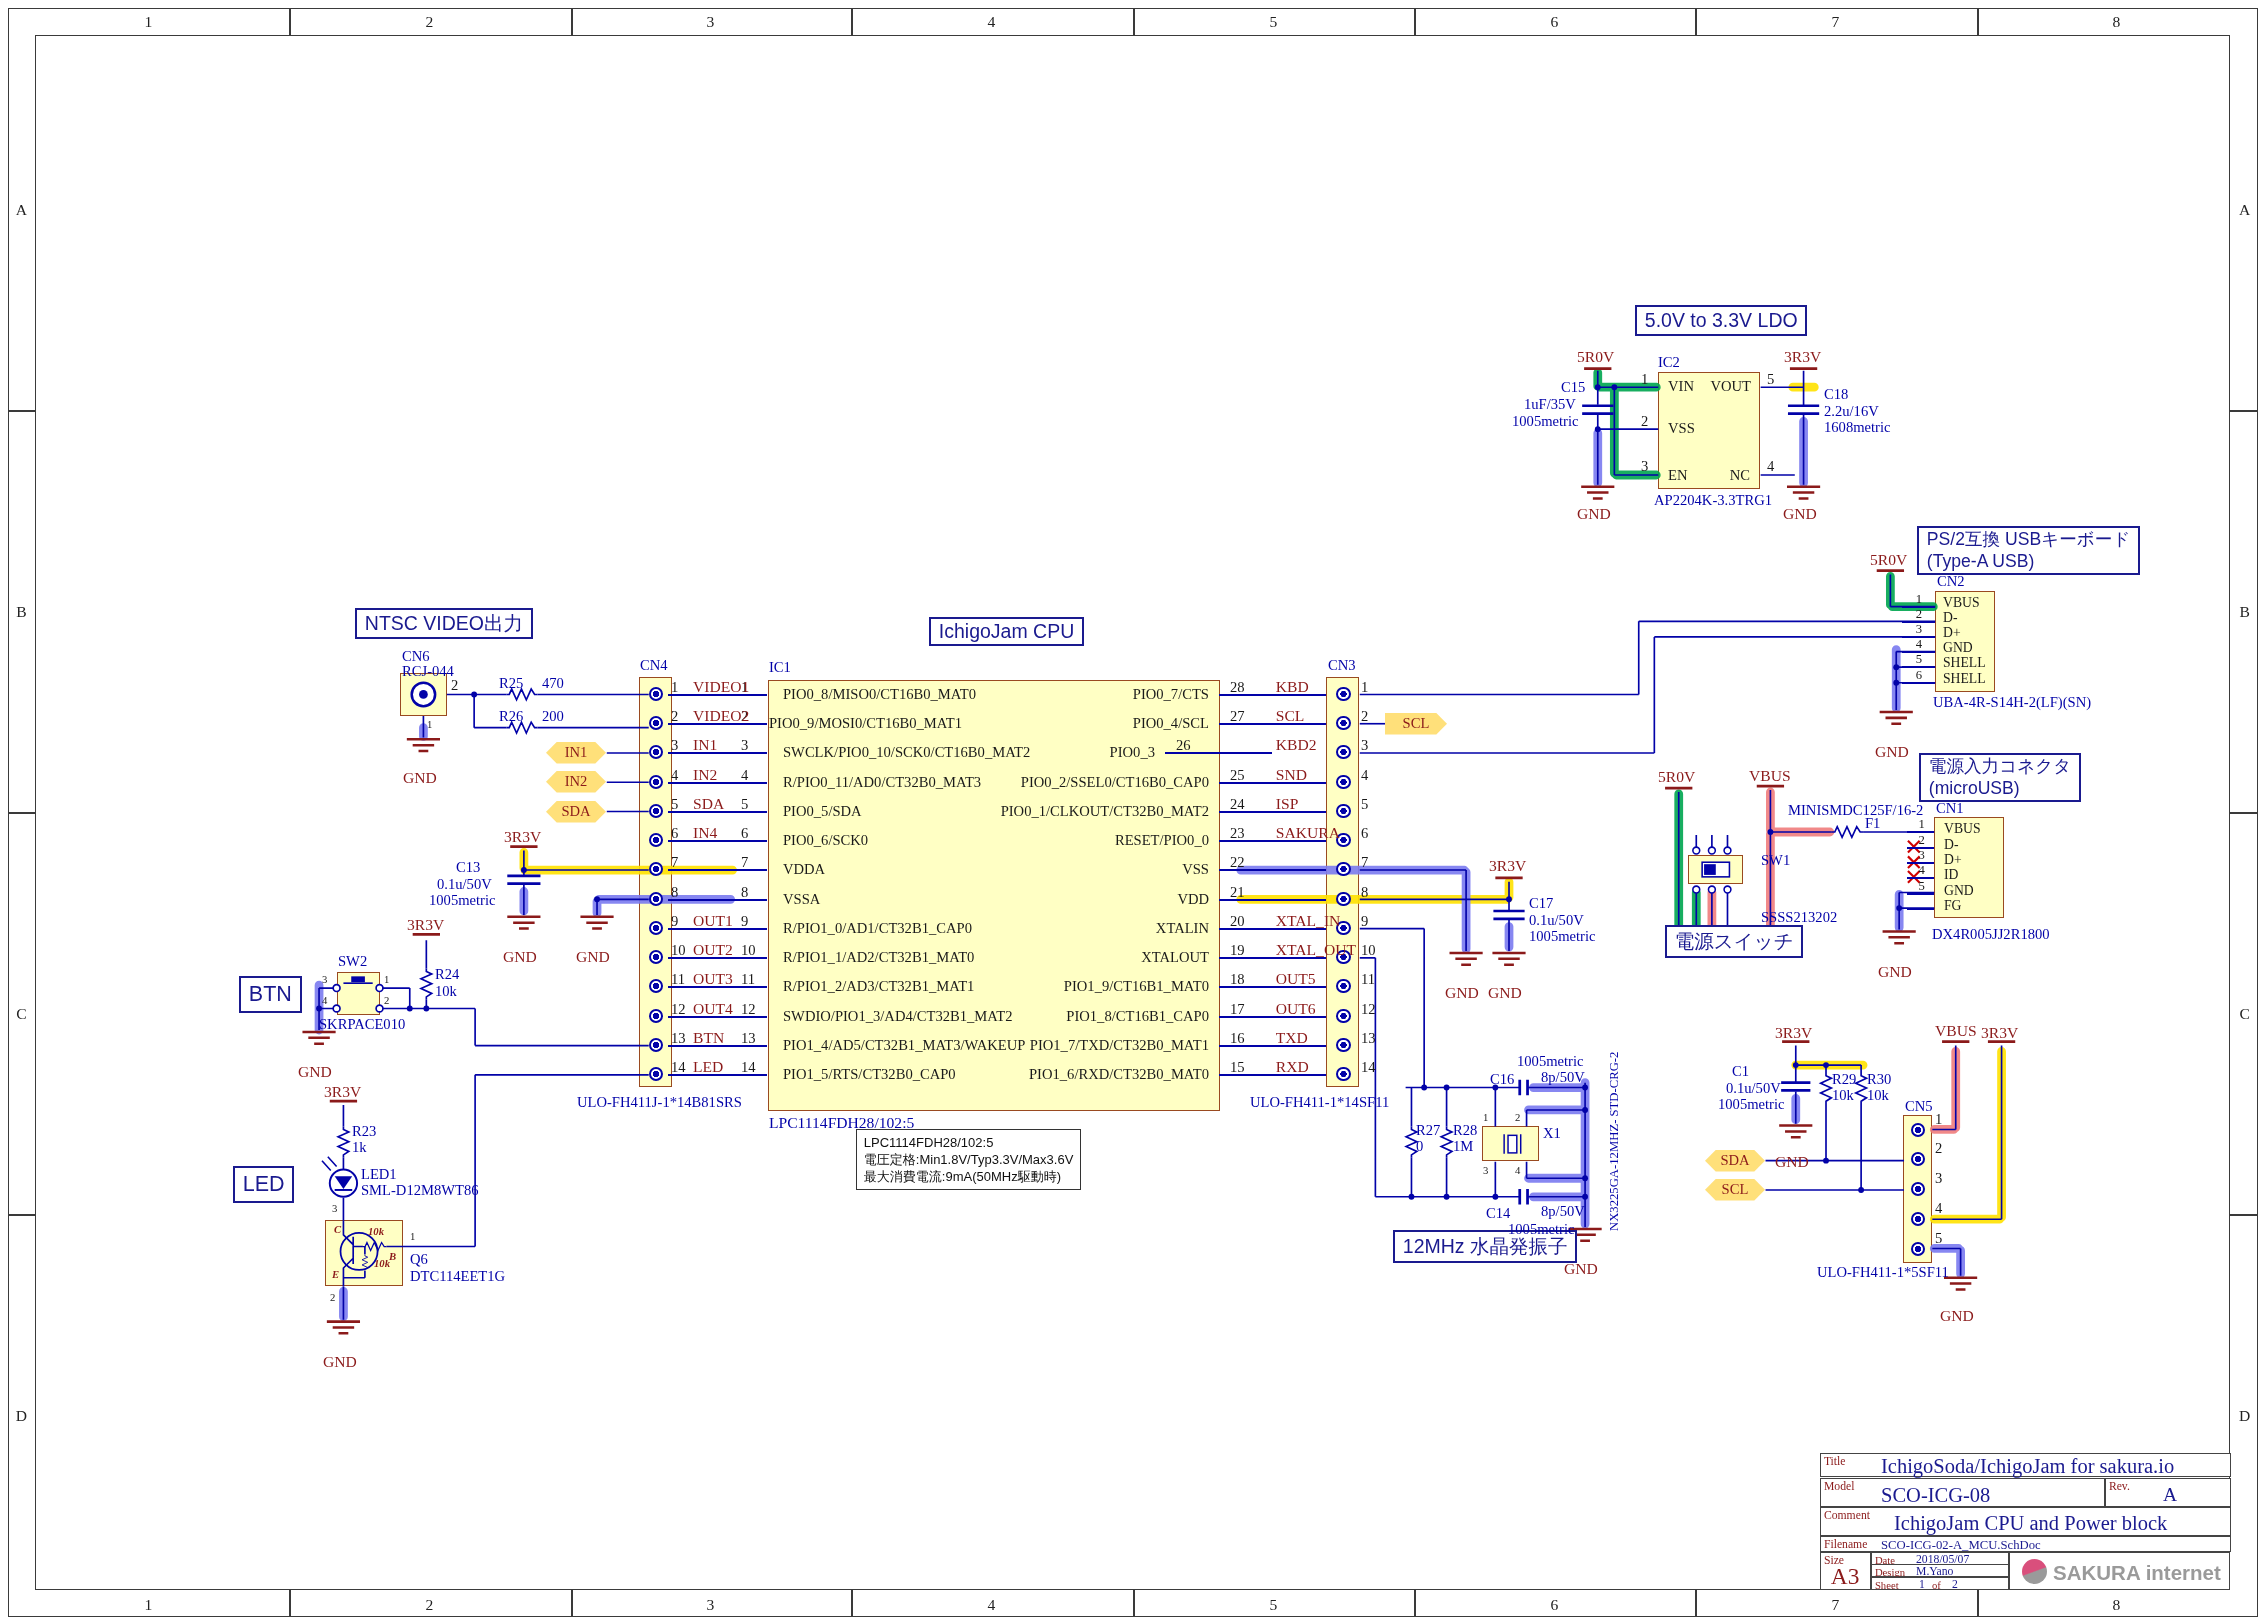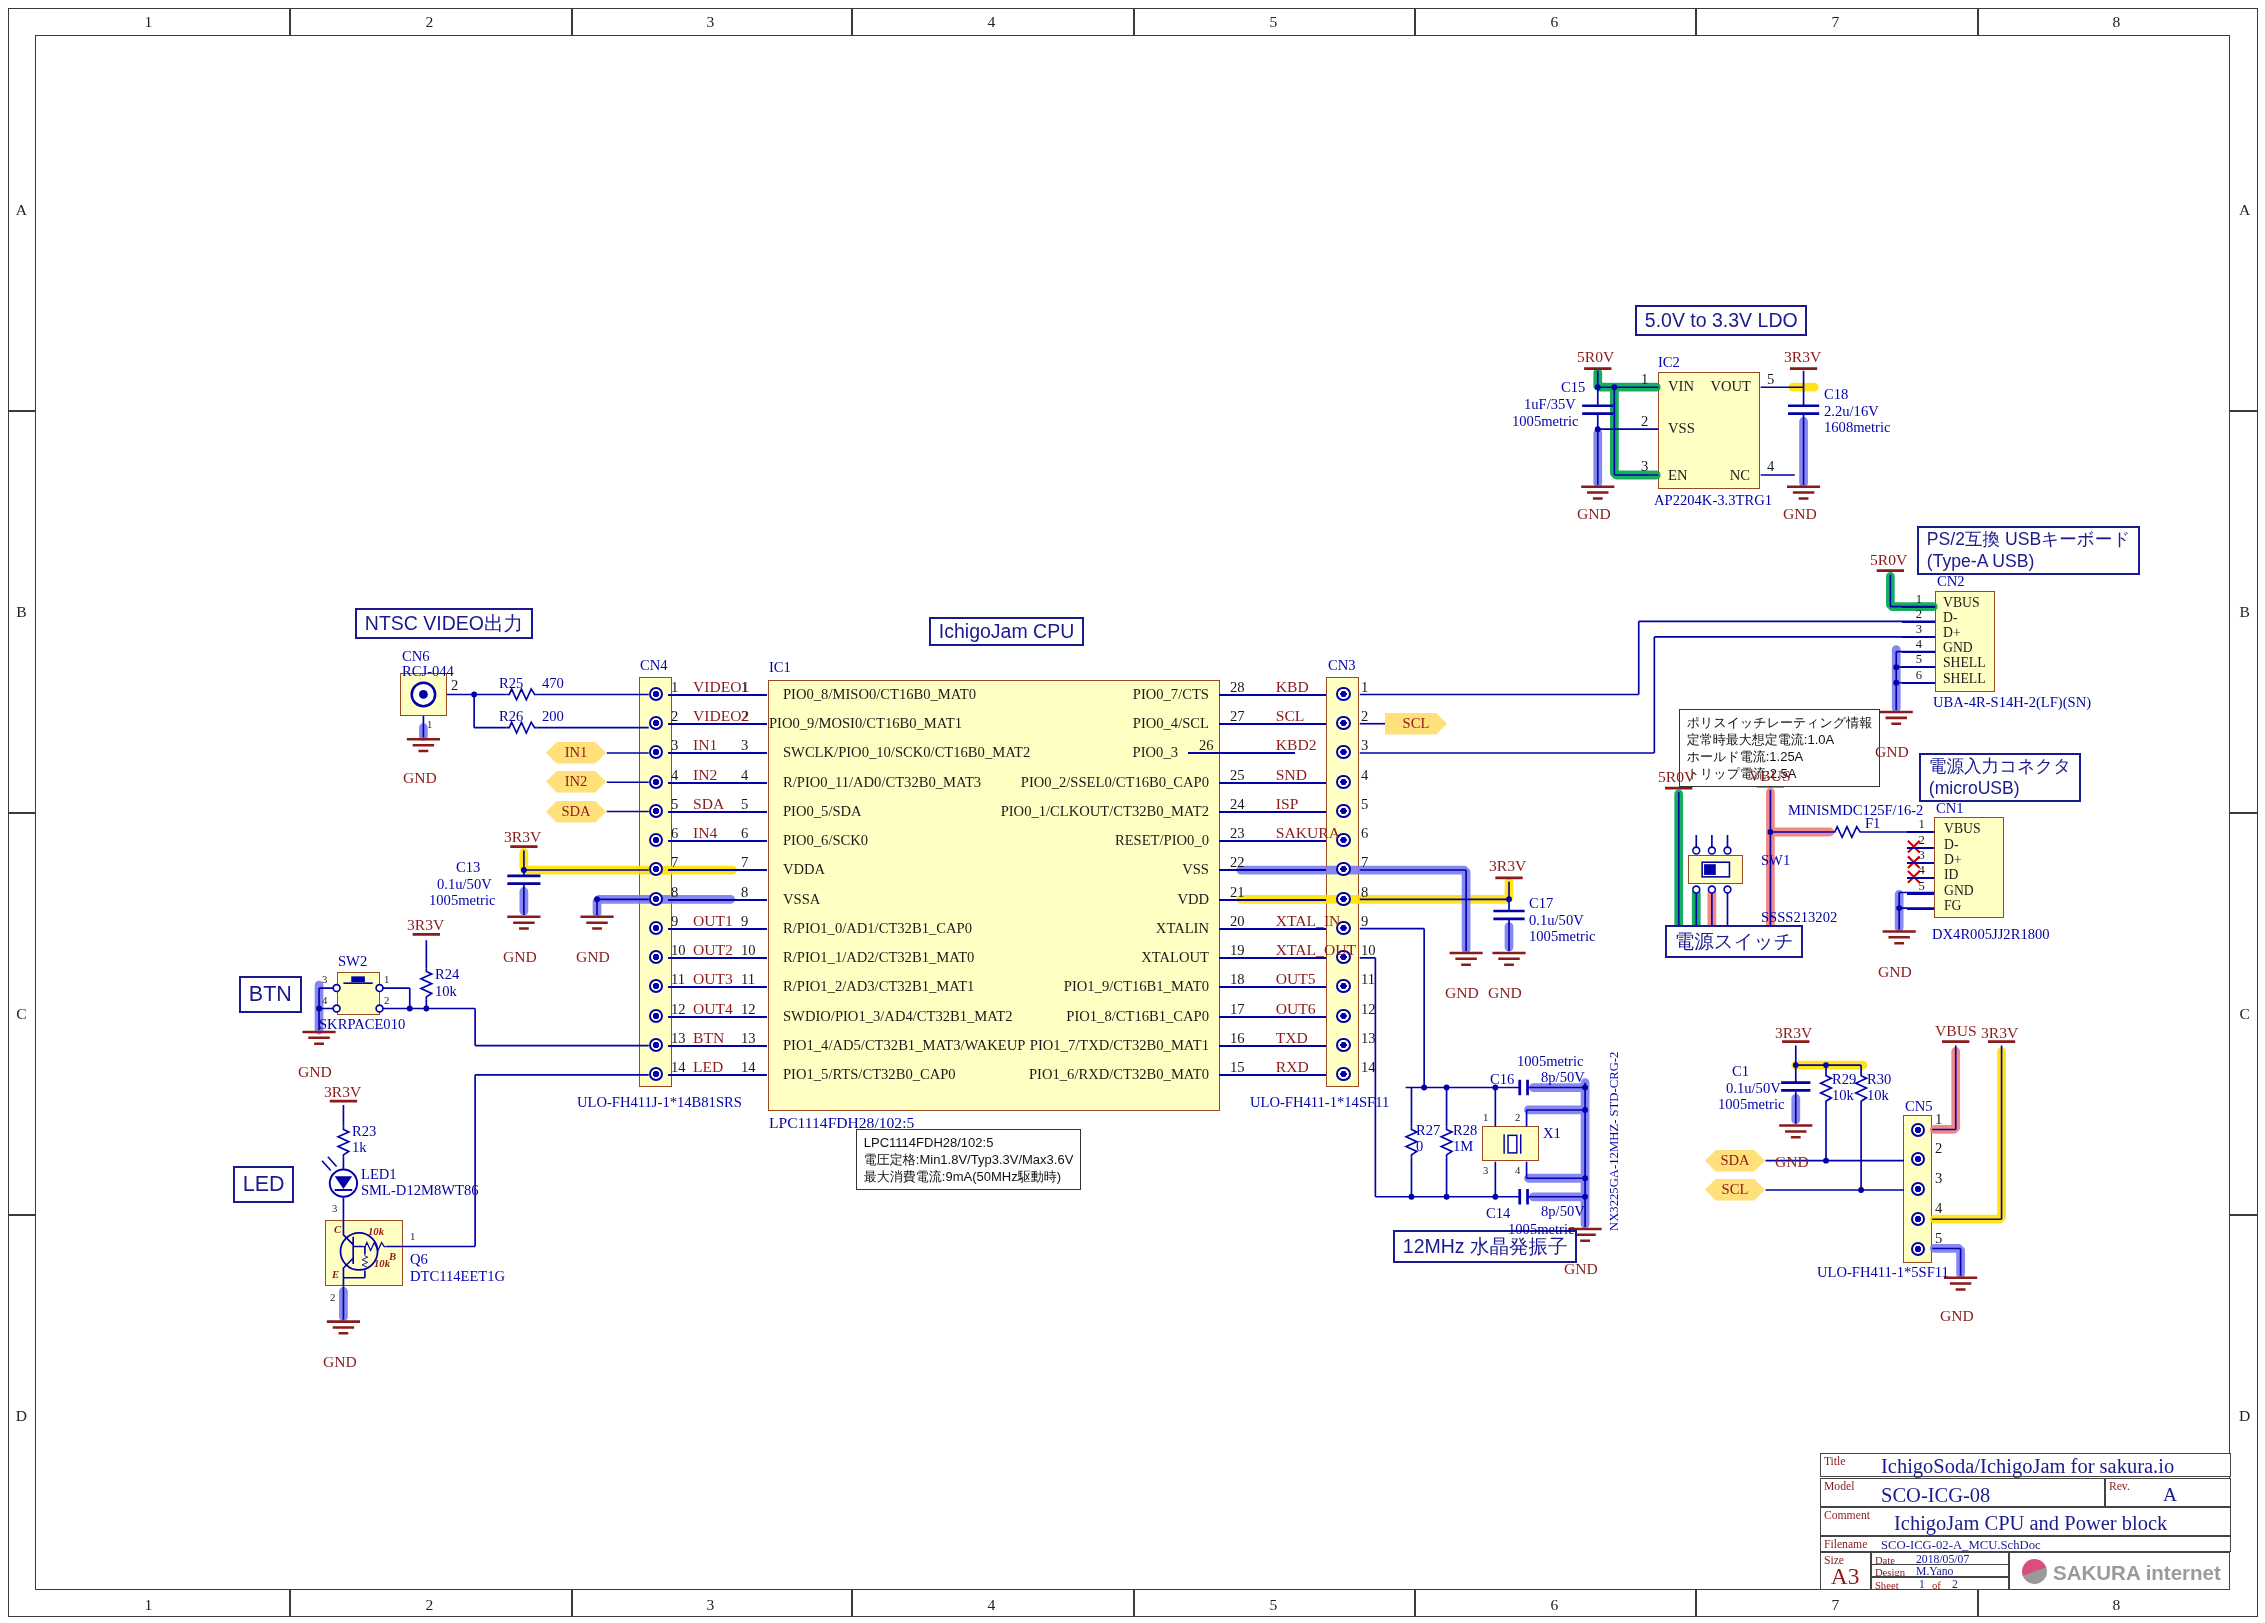--- a/index.html
+++ b/index.html
@@ -277,26 +277,20 @@
   <div class="capbox" style="left:1393px;top:1230px;height:33px;font-size:19.5px">
       <span>12MHz 水晶発振子</span>
     </div>
   <div class="capbox" style="left:239px;top:976px;height:37px;font-size:21.5px">
       <span>BTN</span>
     </div>
   <div class="capbox" style="left:233px;top:1166px;height:37px;font-size:21.5px">
       <span>LED</span>
     </div>
 
-  <div class="note" style="left:1679px;top:709px">
-      <div>ポリスイッチレーティング情報</div>
-      <div>定常時最大想定電流:1.0A</div>
-      <div>ホールド電流:1.25A</div>
-      <div>トリップ電流:2.5A</div>
-    </div>
   <div class="note" style="left:856px;top:1129px">
       <div>LPC1114FDH28/102:5</div>
       <div>電圧定格:Min1.8V/Typ3.3V/Max3.6V</div>
       <div>最大消費電流:9mA(50MHz駆動時)</div>
     </div>
 
   <div class="t des" style="left:769px;top:659px">IC1</div>
   <div class="t des" style="left:769px;top:1114px;font-size:15.6px">LPC1114FDH28/102:5</div>
   <div class="rephost">
 
@@ -362,21 +356,21 @@
   <div class="row" style="left: 926px; width: 410px; top: 679px;">
       <span class="stub" style="left:293px;top:14.6px;width:107px"></span>
       <span class="t" style="left:0;top:6.8px;width:283px;text-align:right">PIO0_7/CTS</span>
       <span class="t num" style="left:304px;top:0">28</span>
     </div>
       <div class="row" style="left: 926px; width: 410px; top: 708px;">
       <span class="stub" style="left:293px;top:14.6px;width:107px"></span>
       <span class="t" style="left:0;top:6.8px;width:283px;text-align:right">PIO0_4/SCL</span>
       <span class="t num" style="left:304px;top:0">27</span>
     </div>
-      <div class="row" style="left: 895px; width: 410px; top: 737px;">
+      <div class="row" style="left: 872px; width: 410px; top: 737px;">
       <span class="stub" style="left:293px;top:14.6px;width:107px"></span>
       <span class="t" style="left:0;top:6.8px;width:283px;text-align:right">PIO0_3</span>
       <span class="t num" style="left:304px;top:0">26</span>
     </div>
       <div class="row" style="left: 926px; width: 410px; top: 767px;">
       <span class="stub" style="left:293px;top:14.6px;width:107px"></span>
       <span class="t" style="left:0;top:6.8px;width:283px;text-align:right">PIO0_2/SSEL0/CT16B0_CAP0</span>
       <span class="t num" style="left:304px;top:0">25</span>
     </div>
       <div class="row" style="left: 926px; width: 410px; top: 796px;">

